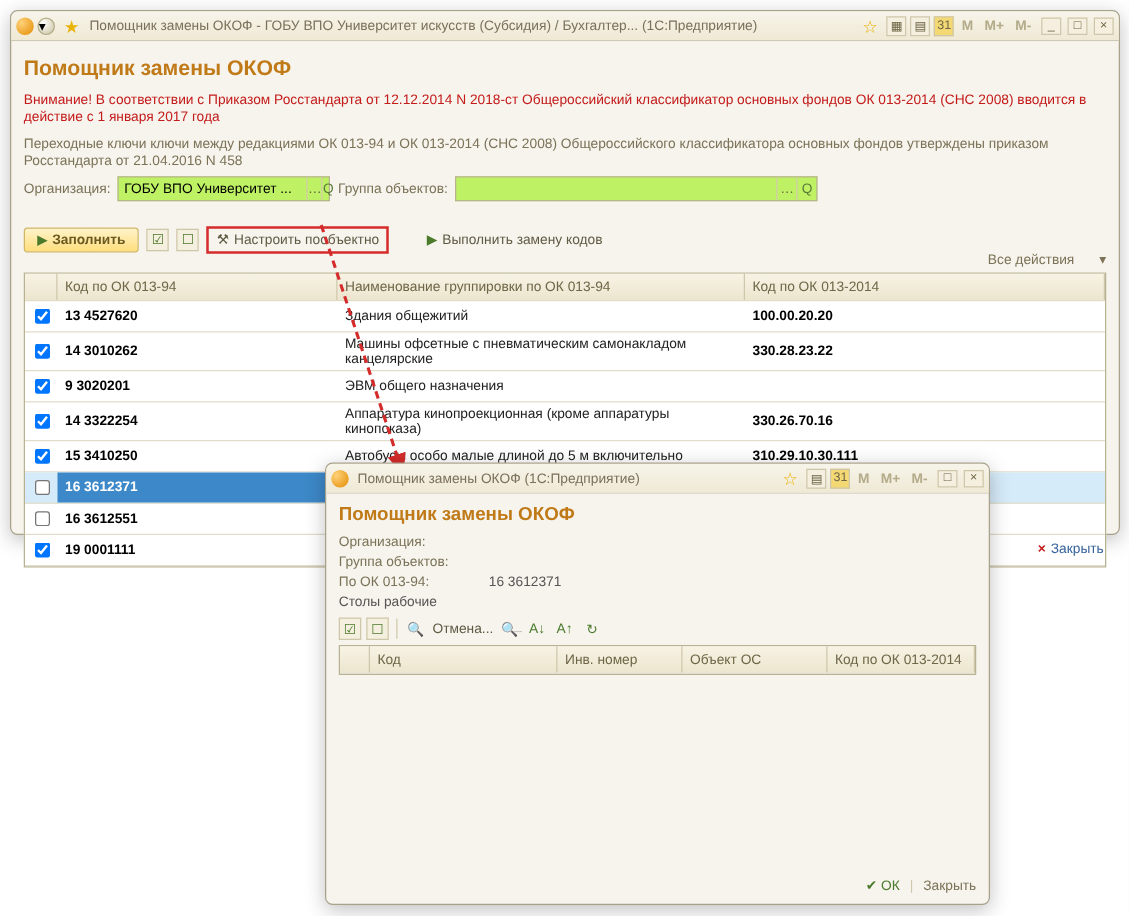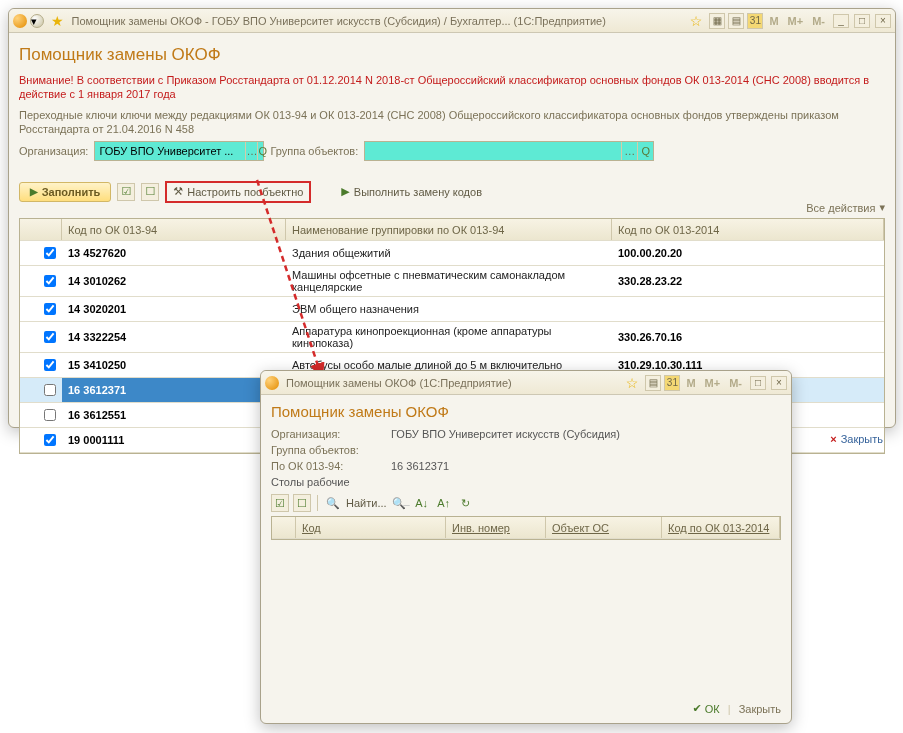--- a/index.html
+++ b/index.html
@@ -10,39 +10,39 @@
   .circle{width:14px;height:14px;border-radius:50%;display:inline-block;margin-right:3px;}
   .c-orange{background:radial-gradient(circle at 30% 30%,#ffd27a,#e38b00);}
   .c-down{background:radial-gradient(circle at 30% 30%,#fff,#c9c29f);border:1px solid #b5ad8a;box-sizing:border-box;}
   .star{color:#e9b40a;font-size:14px;margin:0 4px;}
   .title-text{color:#7a715a;margin-left:4px;white-space:nowrap;overflow:hidden;text-overflow:ellipsis;flex:1;}
   .titlebar-right{display:flex;align-items:center;gap:3px;}
   .tb-btn{width:16px;height:16px;border:1px solid #cfc7ab;background:#f4efde;display:flex;align-items:center;justify-content:center;font-size:10px;color:#6e6647;}
   .tb-m{color:#b3ab8a;font-weight:bold;font-size:11px;padding:0 3px;}
   .tb-win{width:16px;height:14px;margin-left:2px;}
   .content{padding:8px 10px;}
-  h1.heading{color:#c07a18;font-size:17px;font-weight:normal;margin:4px 0 8px;}
+  h1.heading{color:#c07a18;font-size:17px;font-weight:bold;margin:4px 0 8px;}
   .warning{color:#c41b1b;font-size:11px;margin-bottom:6px;line-height:1.3;}
   .info{color:#7b7257;font-size:11px;margin-bottom:5px;line-height:1.3;}
   .form-row{display:flex;align-items:center;gap:6px;margin-bottom:8px;}
   .label{color:#7b7257;}
-  .input-wrap{display:flex;align-items:center;border:1px solid #b9b292;background:#5eead4;height:20px;}
+  .input-wrap{display:flex;align-items:center;border:1px solid #b9b292;background:#bef264;height:20px;}
   .input-wrap input{border:none;outline:none;padding:0 4px;height:18px;font-size:11px;flex:1;background:transparent;}
   .input-btn{width:16px;height:18px;border:none;border-left:1px solid #d4cca9;text-align:center;line-height:18px;color:#6e6647;}
   .input-btn.search{color:#5a7a39;}
   .toolbar{display:flex;align-items:center;gap:6px;margin-bottom:4px;}
   .btn-primary{background:linear-gradient(#fff3c9,#ffde7d);border:1px solid #d2b766;border-radius:3px;padding:3px 10px;font-weight:bold;color:#6b5a21;display:flex;align-items:center;gap:4px;}
   .btn-primary .arrow-down{color:#4b7a2b;font-size:10px;}
   .tool-icon{width:18px;height:18px;border:1px solid #cfc7ab;background:#f4efde;display:flex;align-items:center;justify-content:center;color:#4b7a2b;font-size:11px;}
   .highlight-btn{border:2px solid #d42b2b;padding:1px 6px;display:flex;align-items:center;gap:4px;color:#605a44;height:22px;}
   .exec-btn{color:#605a44;display:flex;align-items:center;gap:4px;}
   .flex-spacer{flex:1;}
-  .all-actions{color:#7b7257;display:flex;align-items:center;gap:4px;margin-top:32px;}
+  .all-actions{color:#7b7257;display:flex;align-items:center;gap:20px;margin-top:32px;}
   .grid{border:1px solid #b9b292;background:#fff;}
-  .grid-head,.grid-row{display:flex;border-bottom:1px solid #e1ddcb;padding-left:16px;}
+  .grid-head,.grid-row{display:flex;border-bottom:1px solid #e1ddcb;}
   .grid-head{background:linear-gradient(#f7f3e4,#ece6cf);height:22px;}
   .grid-head .cell{color:#6e6647;border-right:1px solid #cfc7ab;}
   .cell{padding:3px 6px;display:flex;align-items:center;}
   .col-chk{width:26px;justify-content:center;}
   .col-code{width:224px;font-weight:bold;}
   .col-name{width:326px;}
   .col-new{flex:1;font-weight:bold;}
   .grid-row{min-height:20px;}
   .grid-row .col-name{font-weight:normal;color:#222;}
   .grid-row.selected{background:#d6ebf9;}
@@ -55,21 +55,21 @@
   
   .dialog{left:260px;top:370px;width:532px;height:354px;}
   .dialog .content{padding:6px 10px;}
   .dialog h1.heading{font-size:15px;margin:2px 0 8px;}
   .field-line{display:flex;margin-bottom:4px;color:#555;}
   .field-line .fl-label{width:120px;color:#7b7257;}
   .dialog-toolbar{display:flex;gap:4px;align-items:center;margin:6px 0 4px;}
   .grid2{border:1px solid #b9b292;background:#fff;}
   .g2-head,.g2-row{display:flex;border-bottom:1px solid #e1ddcb;}
   .g2-head{background:linear-gradient(#f7f3e4,#ece6cf);height:22px;}
-  .g2-head .cell{color:#6e6647;border-right:1px solid #cfc7ab;text-decoration:underline;}
+  .g2-head .cell{color:#6e6647;border-right:1px solid #cfc7ab;}
   .g2-chk{width:24px;justify-content:center;}
   .g2-code{width:150px;}
   .g2-inv{width:100px;}
   .g2-obj{width:116px;}
   .g2-new{flex:1;}
   .g2-row.selected{background:#d6ebf9;}
   .g2-row.selected .g2-chk{background:#3d88c8;}
   .g2-body{height:142px;overflow:hidden;}
   .dialog-footer{position:absolute;right:10px;bottom:8px;display:flex;gap:8px;align-items:center;}
   .ok-btn{color:#4b7a2b;font-weight:normal;display:flex;align-items:center;gap:3px;}
@@ -92,21 +92,21 @@
       <span class="tb-m">М</span>
       <span class="tb-m">М+</span>
       <span class="tb-m">М-</span>
       <span class="tb-btn tb-win">_</span>
       <span class="tb-btn tb-win">□</span>
       <span class="tb-btn tb-win">×</span>
     </div>
   </div>
   <div class="content">
     <h1 class="heading">Помощник замены ОКОФ</h1>
-    <div class="warning">Внимание! В соответствии с Приказом Росстандарта от 01.12.2014 N 2018-ст  Общероссийский классификатор основных фондов ОК 013-2014 (СНС 2008) вводится в действие с 1 января 2017 года</div>
+    <div class="warning">Внимание! В соответствии с Приказом Росстандарта от 12.12.2014 N 2018-ст  Общероссийский классификатор основных фондов ОК 013-2014 (СНС 2008) вводится в действие с 1 января 2017 года</div>
     <div class="info">Переходные ключи ключи между редакциями ОК 013-94 и ОК 013-2014 (СНС 2008) Общероссийского классификатора основных фондов утверждены приказом Росстандарта от 21.04.2016 N 458</div>
     <div class="form-row">
       <span class="label">Организация:</span>
       <div class="input-wrap" style="width:170px">
         <input value="ГОБУ ВПО Университет ..." style="">
         <span class="input-btn">…</span>
         <span class="input-btn search">Q</span>
       </div>
       <span class="label">Группа объектов:</span>
       <div class="input-wrap" style="width:290px">
@@ -158,21 +158,21 @@
               <input type="checkbox" checked="" style="">
             </div>
             <div class="cell col-code">14 3010262</div>
             <div class="cell col-name">Машины офсетные с пневматическим самонакладом канцелярские</div>
             <div class="cell col-new">330.28.23.22</div>
           </div>
           <div class="grid-row">
             <div class="cell col-chk">
               <input type="checkbox" checked="" style="">
             </div>
-            <div class="cell col-code">14 3020201</div>
+            <div class="cell col-code">9 3020201</div>
             <div class="cell col-name">ЭВМ общего назначения</div>
           </div>
           <div class="grid-row">
             <div class="cell col-chk">
               <input type="checkbox" checked="" style="">
             </div>
             <div class="cell col-code">14 3322254</div>
             <div class="cell col-name">Аппаратура кинопроекционная (кроме аппаратуры кинопоказа)</div>
             <div class="cell col-new">330.26.70.16</div>
           </div>
@@ -238,38 +238,37 @@
       <span class="tb-m">М+</span>
       <span class="tb-m">М-</span>
       <span class="tb-btn tb-win">□</span>
       <span class="tb-btn tb-win">×</span>
     </div>
   </div>
   <div class="content">
     <h1 class="heading">Помощник замены ОКОФ</h1>
     <div class="field-line">
         <span class="fl-label">Организация:</span>
-        <span>ГОБУ ВПО Университет искусств (Субсидия)</span>
       </div>
     <div class="field-line">
         <span class="fl-label">Группа объектов:</span>
       </div>
     <div class="field-line">
         <span class="fl-label">По ОК 013-94:</span>
         <span>16 3612371</span>
       </div>
     <div class="field-line">
         <span>Столы рабочие</span>
       </div>
     <div class="dialog-toolbar">
       <span class="tool-icon">☑</span>
       <span class="tool-icon">☐</span>
       <span style="border-left:1px solid #cfc7ab;height:16px;margin:0 2px"></span>
       <span class="tool-icon" style="border:none;background:none">🔍</span>
-      <span style="color:#605a44">Найти...</span>
+      <span style="color:#605a44">Отмена...</span>
       <span class="tool-icon" style="border:none;background:none;color:#bbb">🔍̶</span>
       <span class="tool-icon" style="border:none;background:none">A↓</span>
       <span class="tool-icon" style="border:none;background:none">A↑</span>
       <span class="tool-icon" style="border:none;background:none">↻</span>
     </div>
     <div class="grid2">
       <div class="g2-head">
         <div class="cell g2-chk"></div>
         <div class="cell g2-code">Код</div>
         <div class="cell g2-inv">Инв. номер</div>

